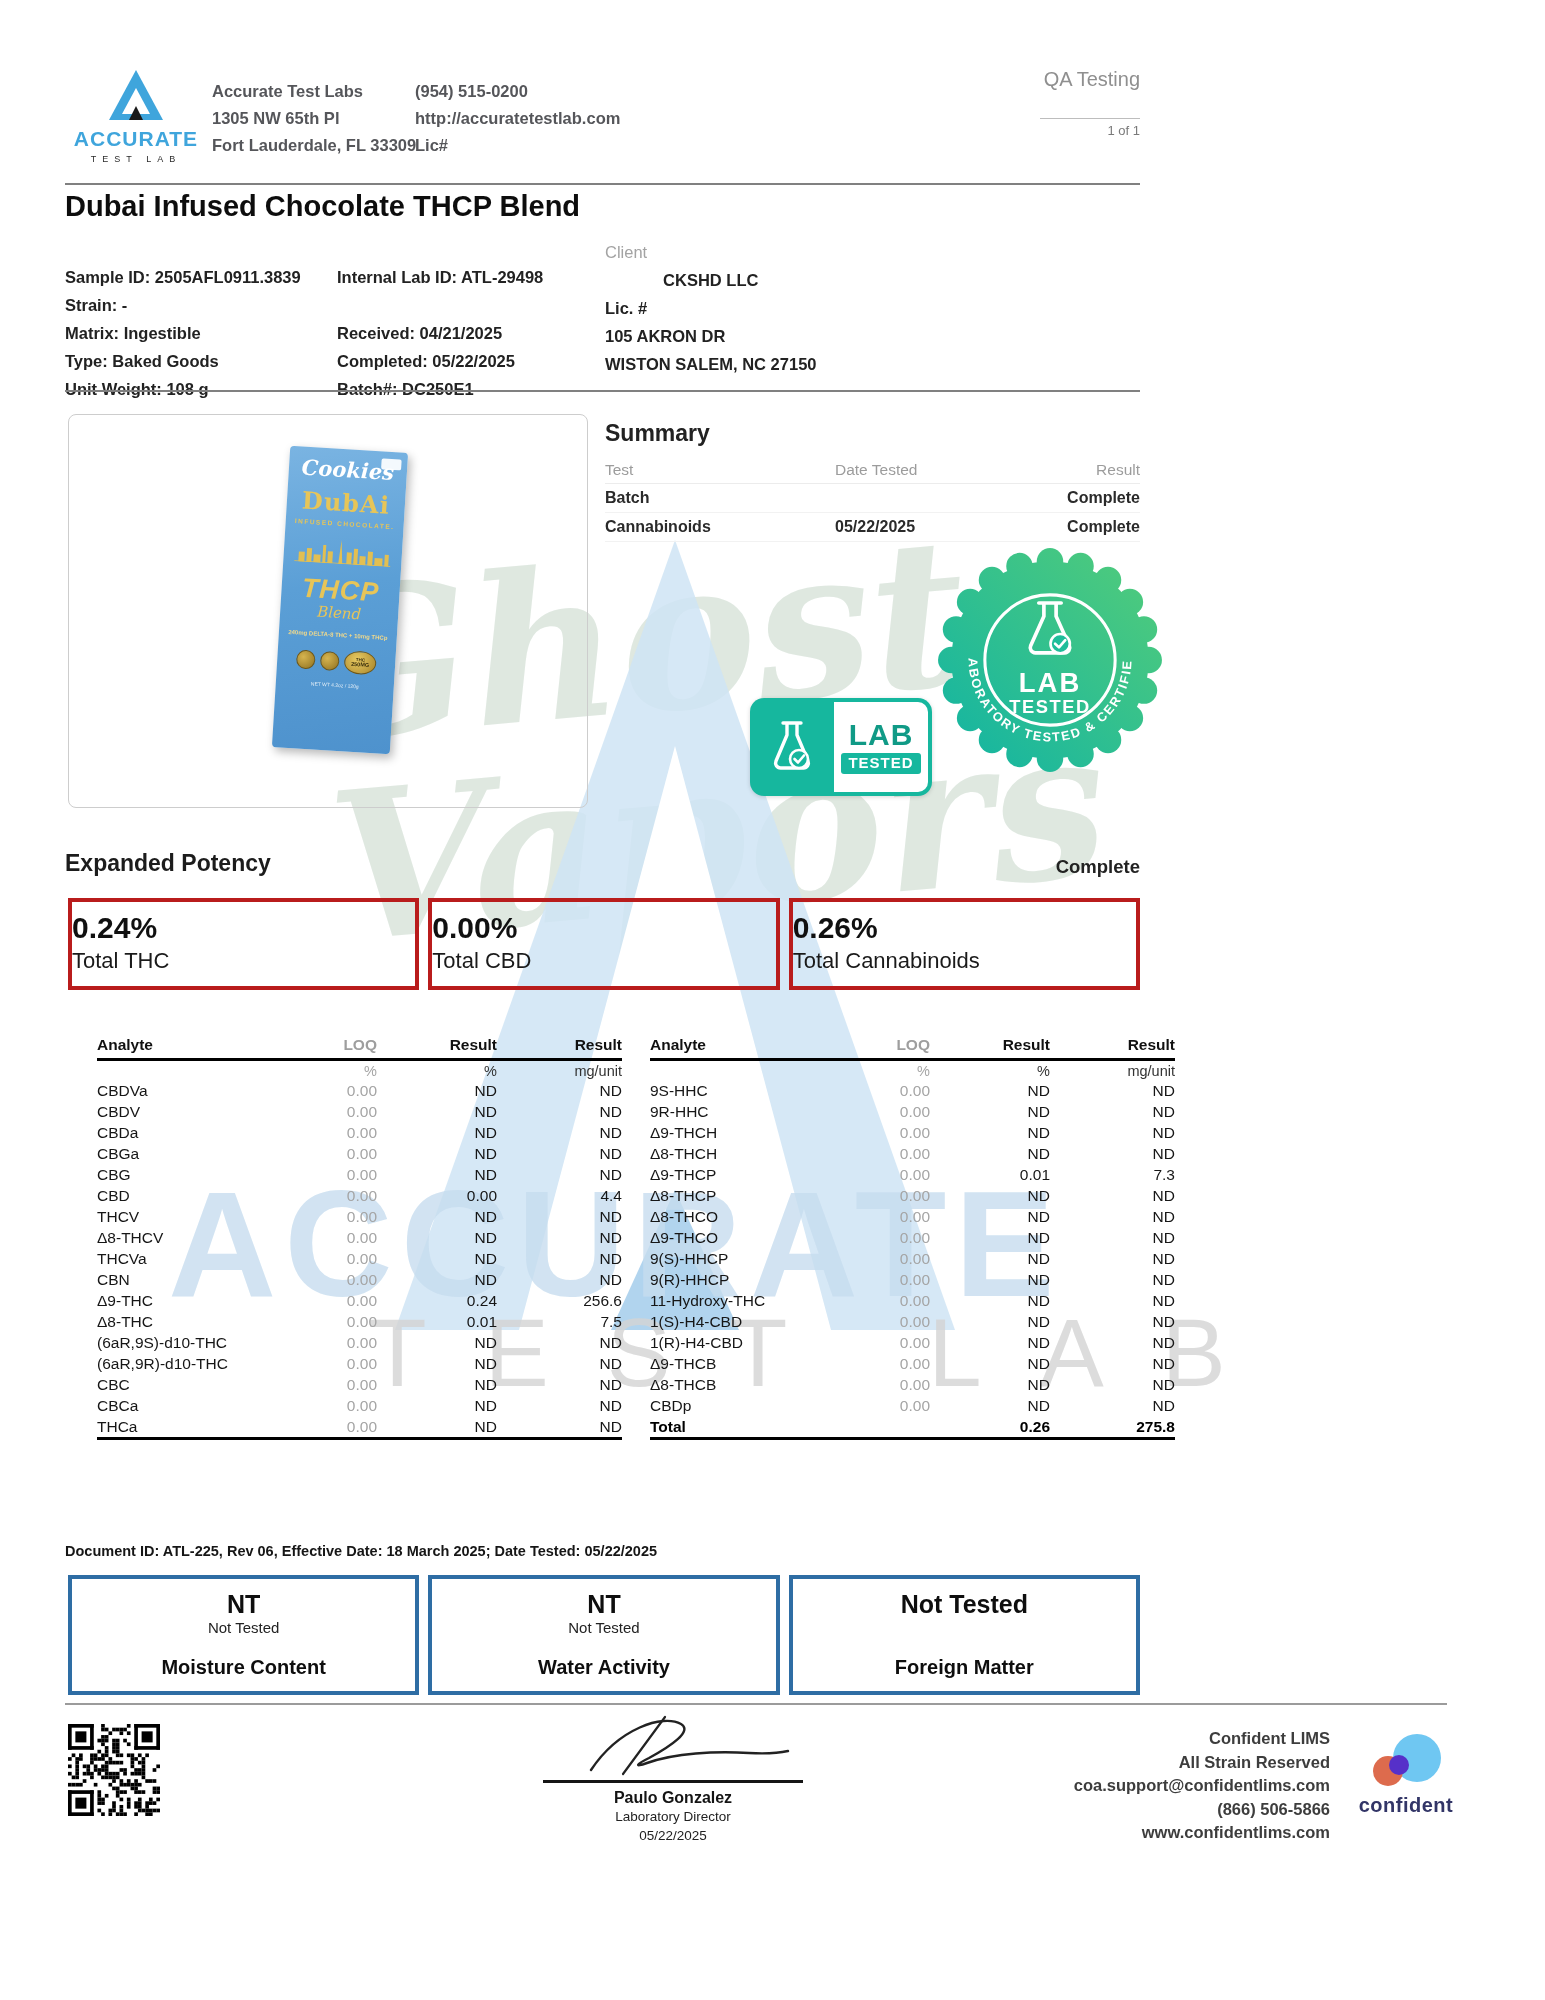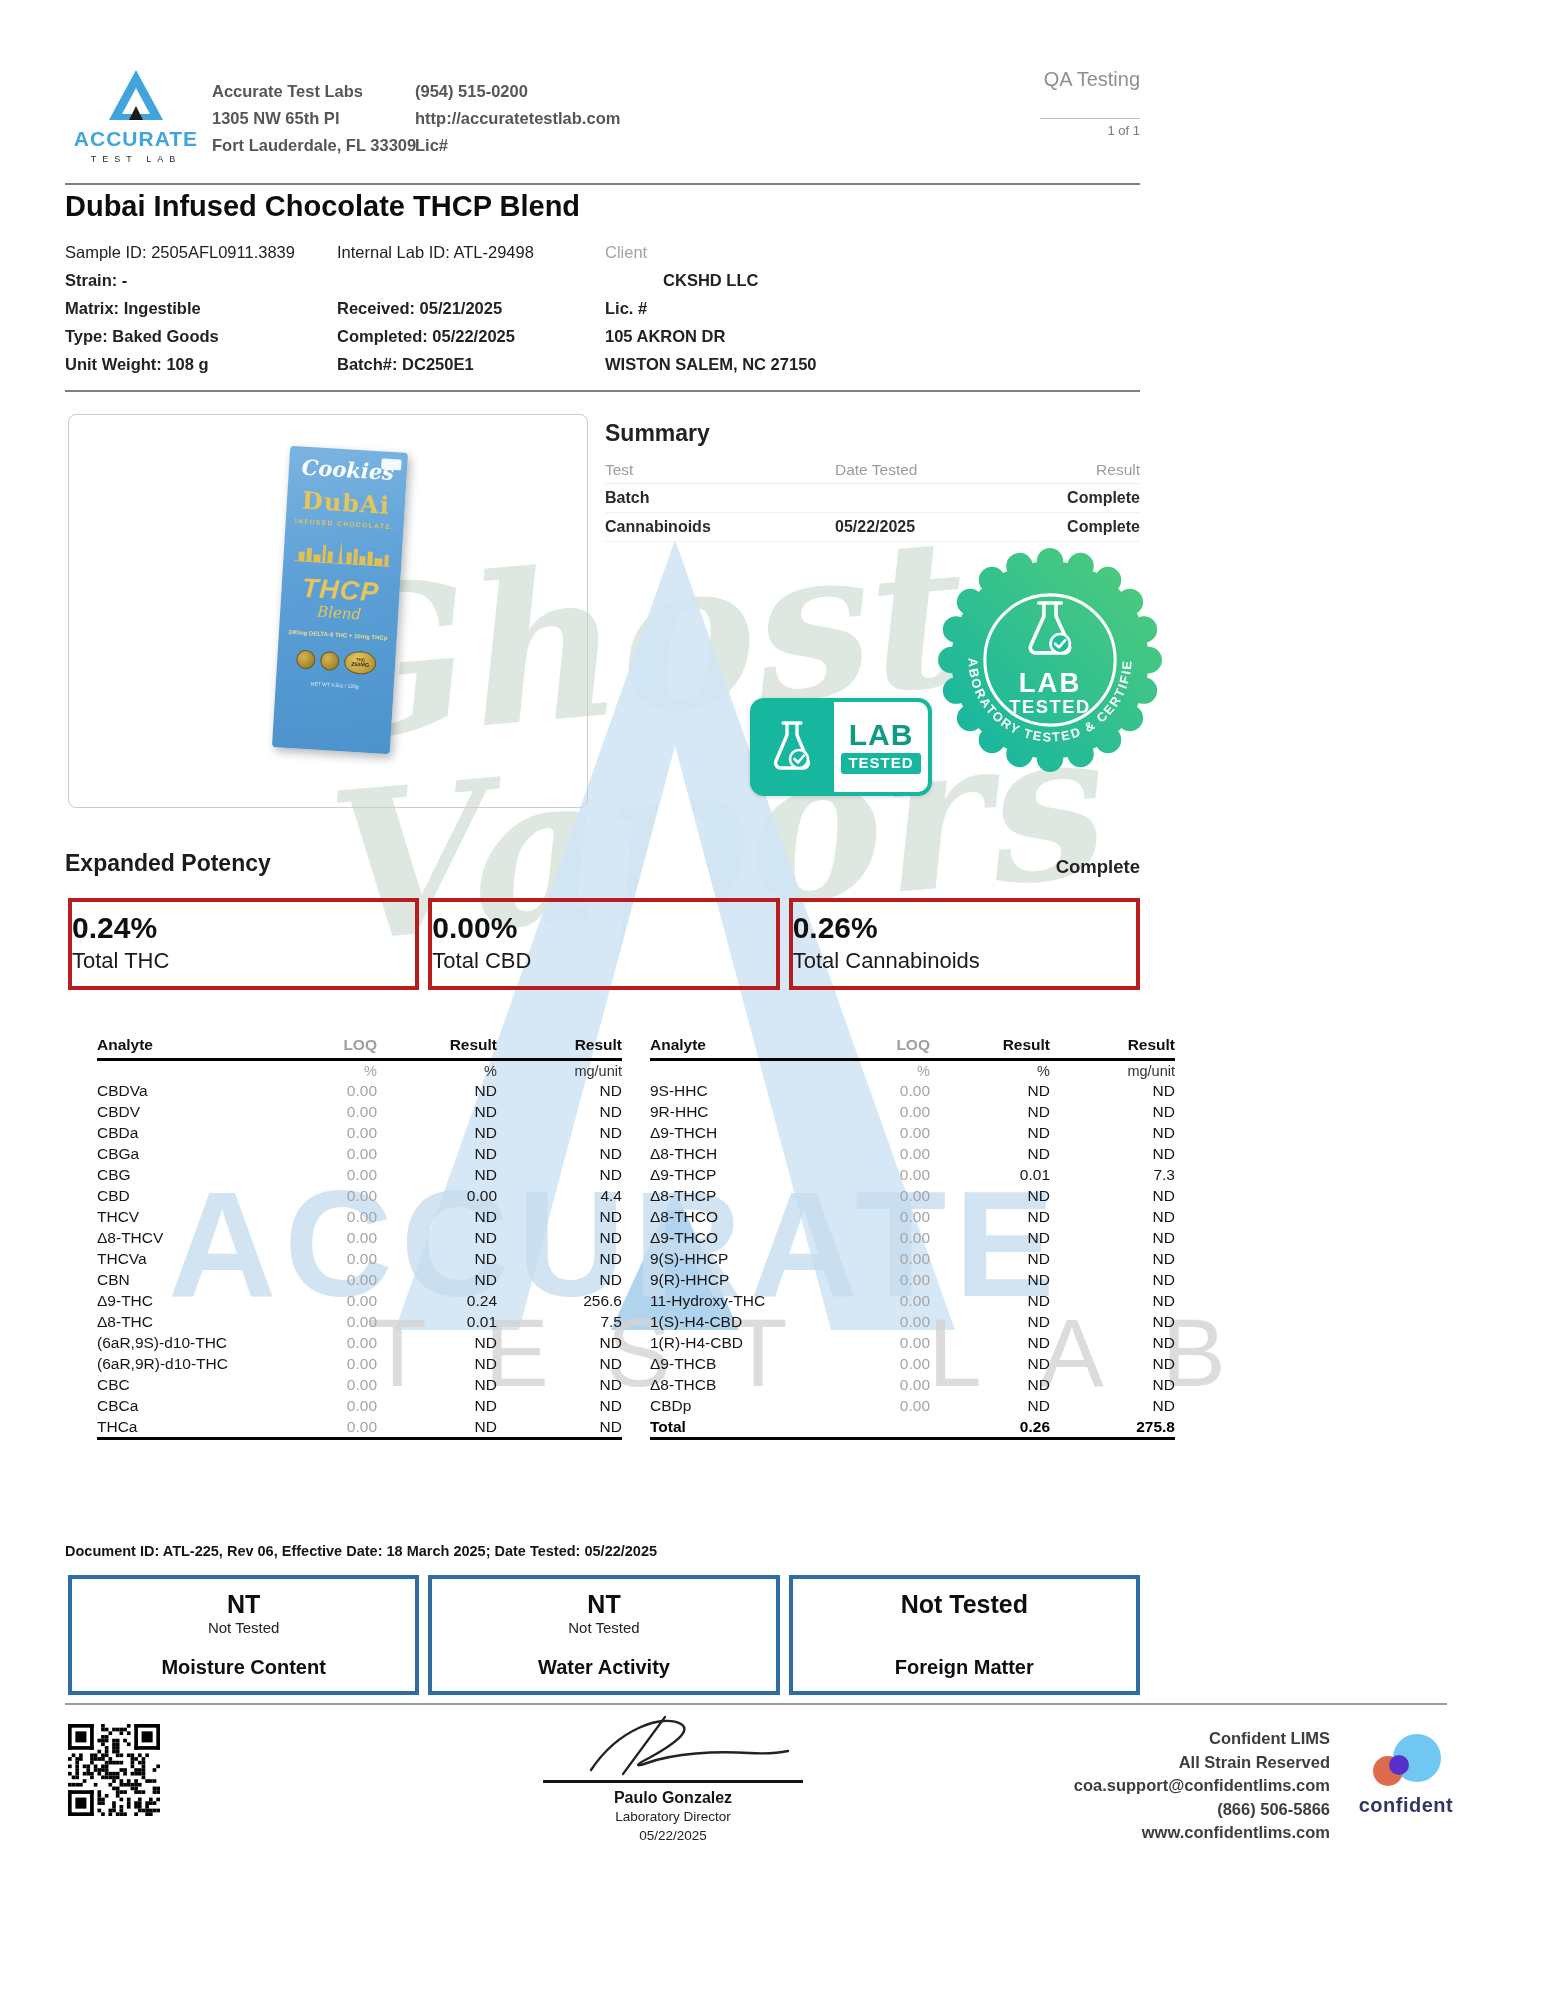--- a/index.html
+++ b/index.html
@@ -25,21 +25,21 @@
   .lab-block .b0{font-weight:700;}
   .contact-block{left:415px;top:78px;font-size:16.5px;color:#55565a;line-height:27px;font-weight:600;}
   .qa-label{top:68px;left:1032px;width:108px;text-align:right;font-size:20px;color:#8f8f8f;}
   .pageno{left:1040px;top:118px;width:100px;border-top:1px solid #bdbdbd;padding-top:4px;
           text-align:right;font-size:13px;color:#7a7a7a;}
   .hrule{height:2px;background:#808080;}
   
   .title{left:65px;top:190px;font-size:29px;font-weight:700;color:#0d0d0d;}
   .info-col{top:243px;font-size:16.5px;font-weight:600;color:#222;}
   .info-col div{height:28px;}
-  .info-col .b0{font-weight:400;}
+  .info-col .b0{font-weight:700;margin-top:25px;}
   .client-label{color:#a3a3a3;font-weight:400;}
   .client-name{font-weight:700;text-align:center;}
   
   .photo-box{left:68px;top:414px;width:518px;height:392px;border:1px solid #cdcdcd;border-radius:8px;}
   .package{position:absolute;left:212px;top:34px;width:118px;height:302px;
            background:linear-gradient(170deg,#7ab4e2 0%,#5b9fd6 45%,#4e92cd 100%);
            border-radius:4px;transform:rotate(3.5deg);box-shadow:3px 4px 10px rgba(0,0,0,.28);
            text-align:center;color:#e7c558;}
   .pk-tag{position:absolute;top:7px;right:6px;width:20px;height:11px;background:rgba(255,255,255,.92);border-radius:2px;}
   .pk-cookies{font-family:"DejaVu Serif",serif;font-style:italic;font-weight:700;font-size:21px;color:#fff;padding-top:8px;}
@@ -152,21 +152,21 @@
   <div class="abs z1 info-col" style="left:65px;">
     <div class="b0">Sample ID: 2505AFL0911.3839</div>
     <div>Strain: -</div>
     <div>Matrix: Ingestible</div>
     <div>Type: Baked Goods</div>
     <div>Unit Weight: 108 g</div>
   </div>
   <div class="abs z1 info-col" style="left:337px;">
     <div class="b0">Internal Lab ID: ATL-29498</div>
     <div></div>
-    <div>Received: 05/21/2025</div>
+    <div>Received: 04/21/2025</div>
     <div>Completed: 05/22/2025</div>
     <div>Batch#: DC250E1</div>
   </div>
   <div class="abs z1 info-col" style="left:605px;">
     <div class="client-label">Client</div>
     <div class="client-name">CKSHD LLC</div>
     <div>Lic. #</div>
     <div>105 AKRON DR</div>
     <div>WISTON SALEM, NC 27150</div>
   </div>

